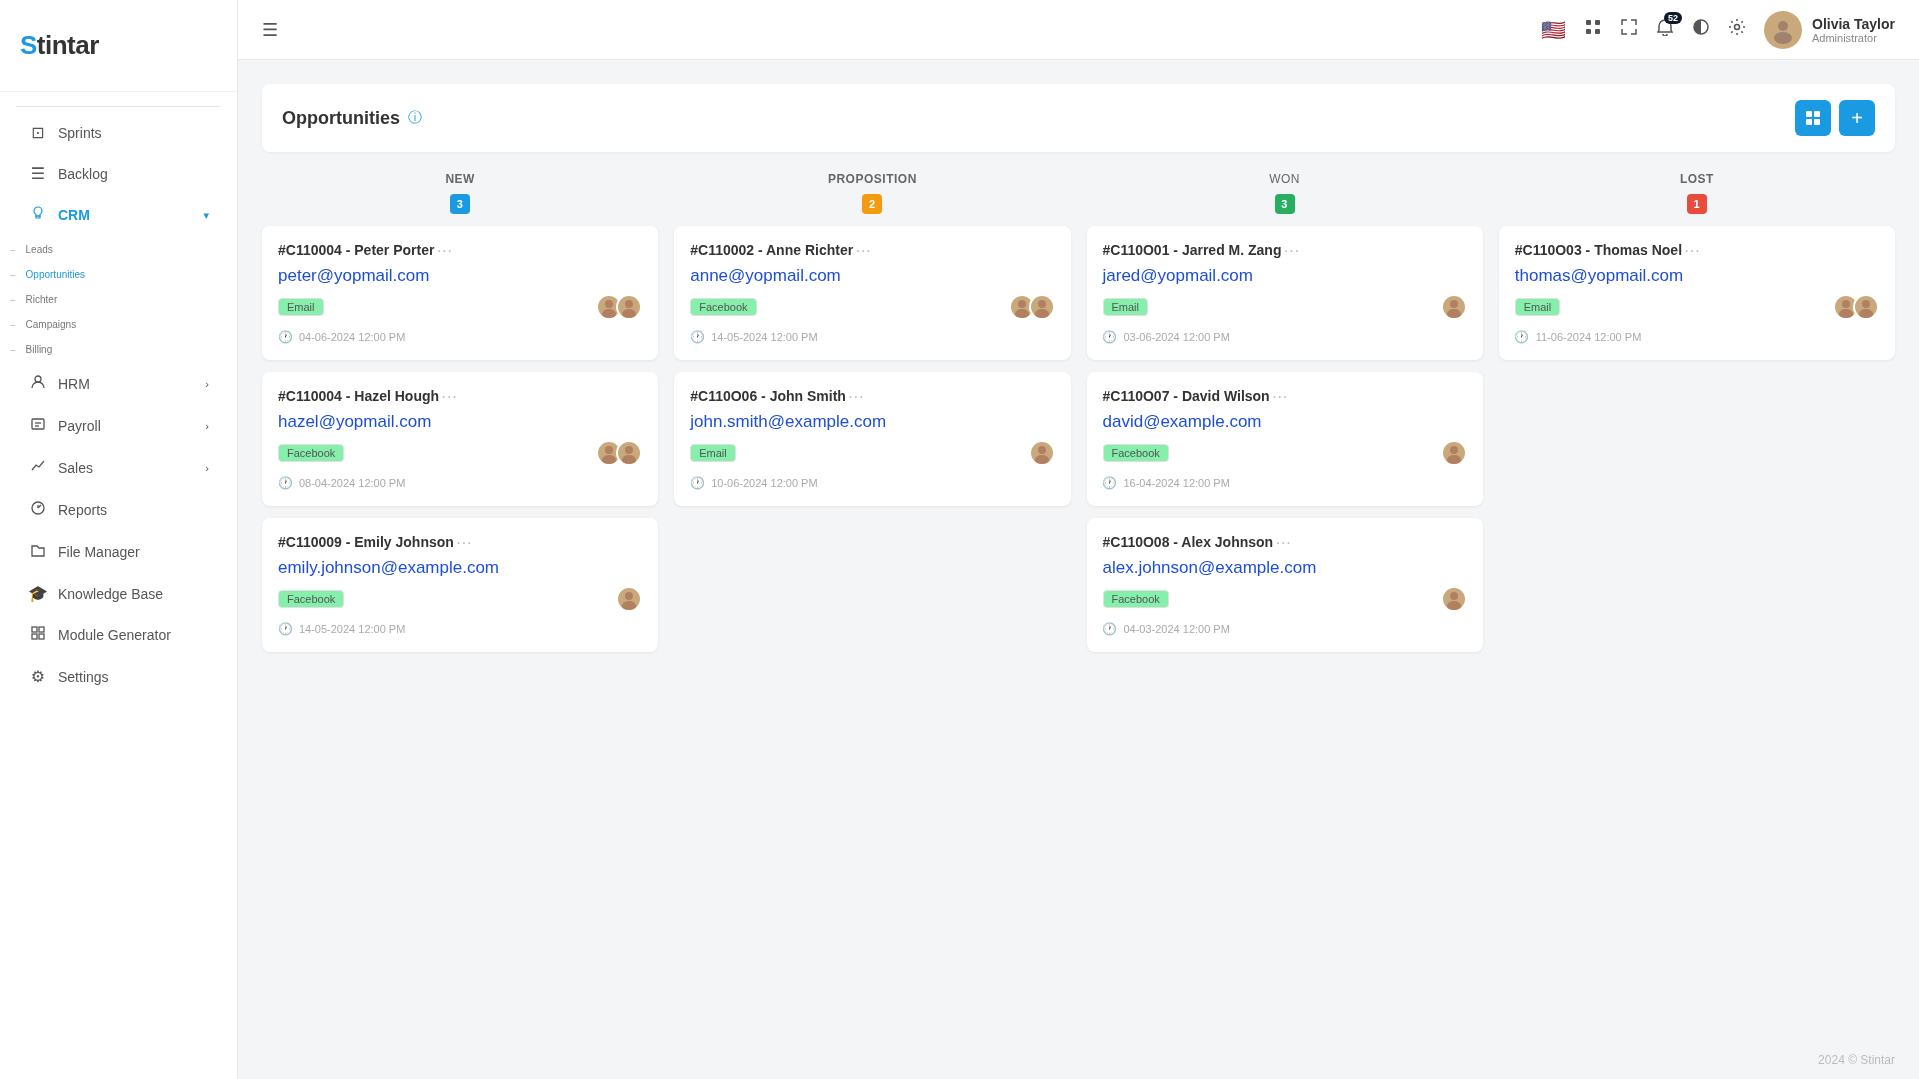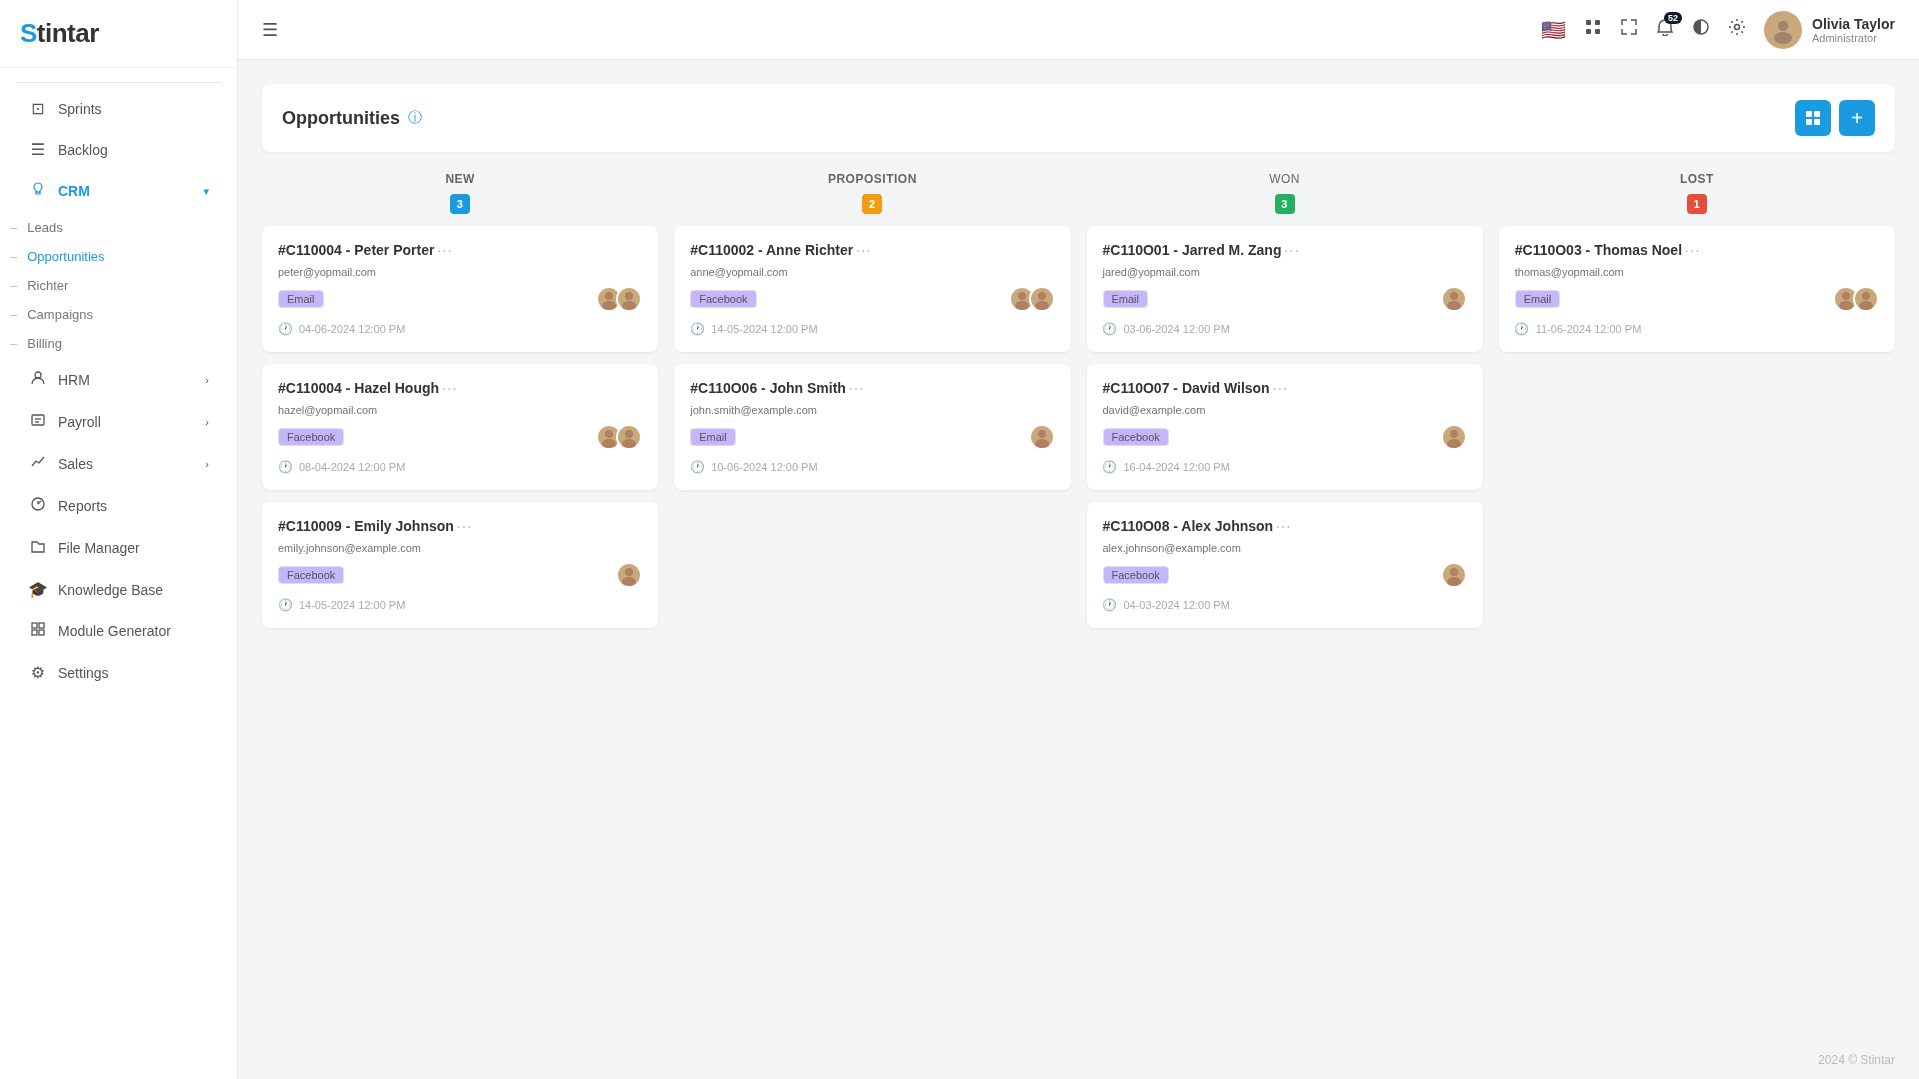--- a/index.html
+++ b/index.html
@@ -10,21 +10,21 @@
       width: 238px;
       background: #fff;
       display: flex;
       flex-direction: column;
       border-right: 1px solid #e8e8e8;
       flex-shrink: 0;
       height: 100vh;
       overflow-y: auto;
     }
     .sidebar-logo {
-      padding: 18px 20px;
+      padding: 30px 20px;
       border-bottom: 1px solid #f0f0f0;
     }
     .logo-text {
       font-size: 26px;
       font-weight: 700;
       color: #1a9ae0;
       letter-spacing: -0.5px;
     }
     .sidebar-divider {
       height: 1px;
@@ -41,21 +41,21 @@
       border-radius: 6px;
       margin: 2px 8px;
       gap: 10px;
       position: relative;
     }
     .sidebar-item.active { color: #1a9ae0; }
     .sidebar-item .icon { font-size: 16px; width: 20px; text-align: center; }
     .sidebar-item .arrow { margin-left: auto; font-size: 11px; }
     .sidebar-sub-item {
       padding: 7px 10px;
-      font-size: 13px;
+      font-size: 10px;
       color: #777;
       cursor: pointer;
       border-radius: 4px;
       display: flex;
       align-items: center;
       gap: 6px;
     }
     .sidebar-sub-item.active { color: #1a9ae0; }
     .sidebar-sub-item::before { content: '–'; color: #bbb; margin-right: 4px; }
     .crm-section .sidebar-sub-item::before { content: '–'; }
@@ -156,25 +156,25 @@
       border-radius: 8px;
       padding: 16px;
       margin-bottom: 12px;
       box-shadow: 0 1px 3px rgba(0,0,0,0.07);
       cursor: pointer;
       transition: box-shadow 0.15s;
     }
     .card-header { display: flex; align-items: flex-start; margin-bottom: 6px; }
     .card-title { font-size: 14px; font-weight: 600; color: #333; }
     .card-menu { color: #bbb; font-size: 16px; cursor: pointer; padding: 0 2px; }
-    .card-email { font-size: 11px; color: #737373; margin-bottom: 8px; }
+    .card-email { font-size: 17px; color: #1d4ed8; margin-bottom: 8px; }
     .card-mid { display: flex; align-items: center; justify-content: space-between; margin-bottom: 10px; }
     .card-tag {
       font-size: 11px; color: #555;
-      background: #c4b5fd; border-radius: 4px;
+      background: #86efac; border-radius: 4px;
       padding: 2px 8px;
       border: 1px solid #e0e0e0;
     }
     .card-avatars { display: flex; }
     .mini-avatar {
       width: 26px; height: 26px;
       border-radius: 50%;
       background: #c9a87c;
       border: 2px solid #fff;
       margin-left: -6px;

